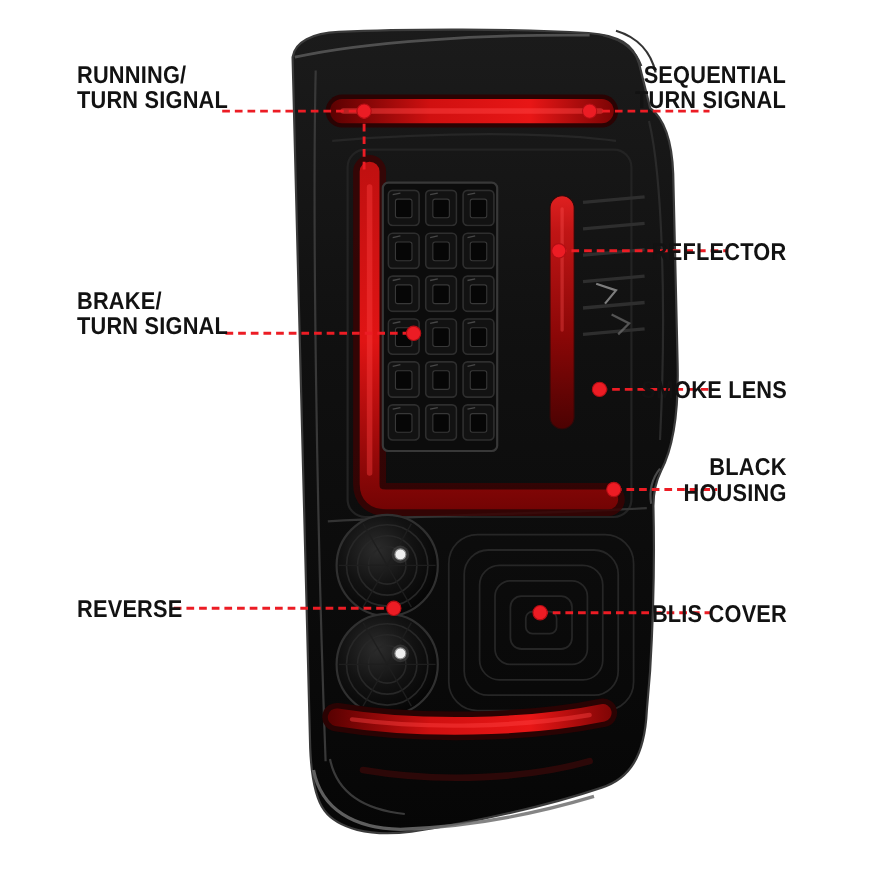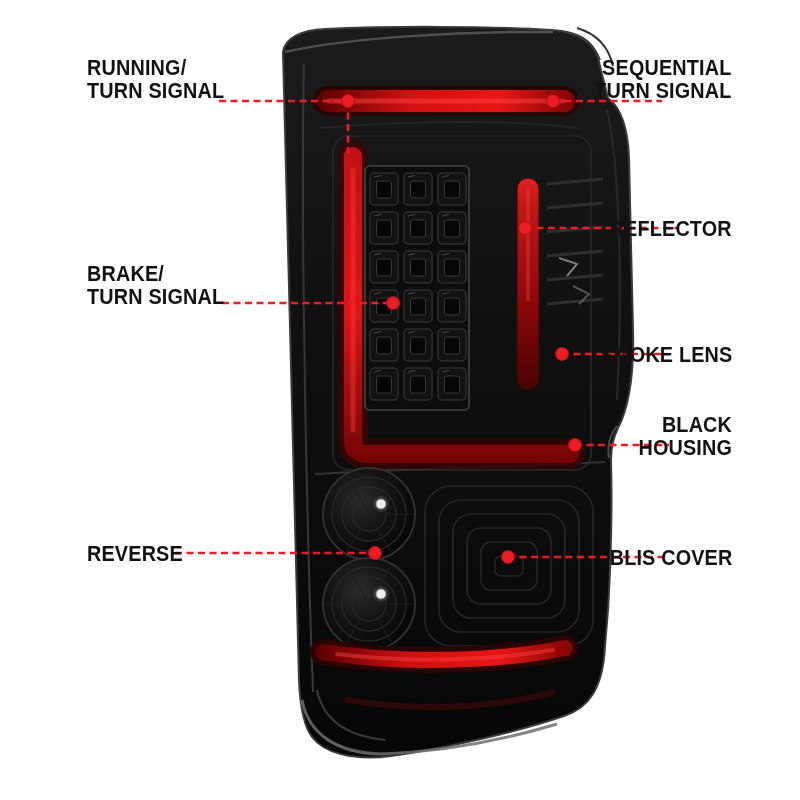--- a/index.html
+++ b/index.html
@@ -1,18 +1,18 @@
 <!DOCTYPE html>
 <html style="--page-bg: #ffffff; --text-black: #121212; --callout-red: #ec1c24; --housing-black: #0b0b0b; --lamp-red: #d81212; --lamp-red-dark: #6e0202;"><head>
 <meta charset="utf-8">
 <style>
   html,body{margin:0;padding:0;background:#fff;}
   .stage{
     position:relative;width:740px;height:800px;background:var(--page-bg,#fff);
-    overflow:hidden;font-family:"Liberation Sans",sans-serif;margin-left:17px;
+    overflow:hidden;font-family:"Liberation Sans",sans-serif;
   }
   svg.layer{position:absolute;left:0;top:0;width:800px;height:800px;display:block;}
   .callout{
     position:absolute;color:var(--text-black,#121212);font-weight:700;
     font-size:22px;line-height:23px;letter-spacing:.2px;
   }
   .callout .ln{display:block;white-space:nowrap;}
   .callout.left{transform:scaleX(.9);transform-origin:left top;text-align:left;}
   .callout.right{transform:scaleX(.9);transform-origin:right top;text-align:right;}
   .leader{stroke:var(--callout-red,#ec1c24);stroke-width:2.6;stroke-dasharray:7 4.5;fill:none;}

